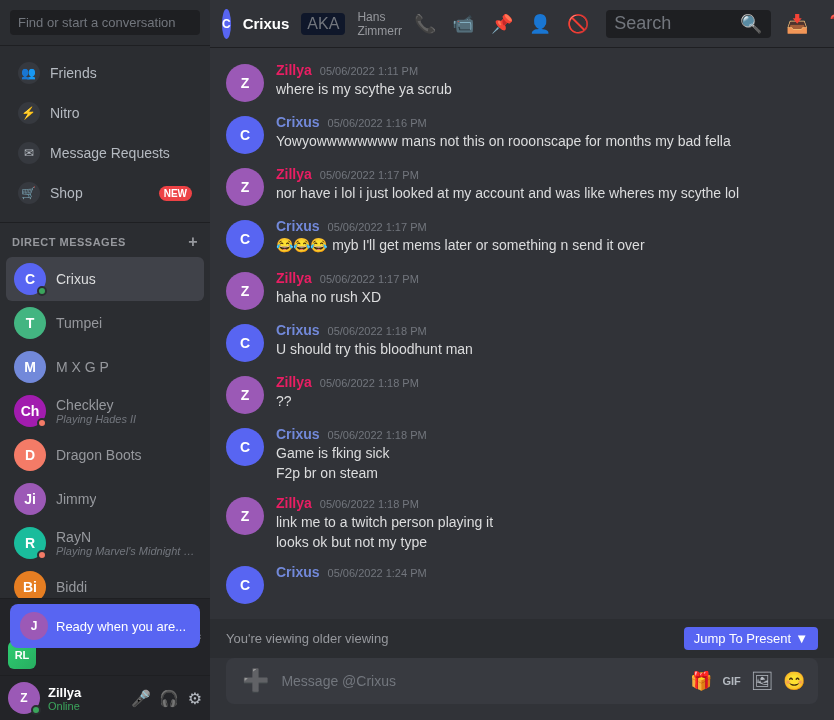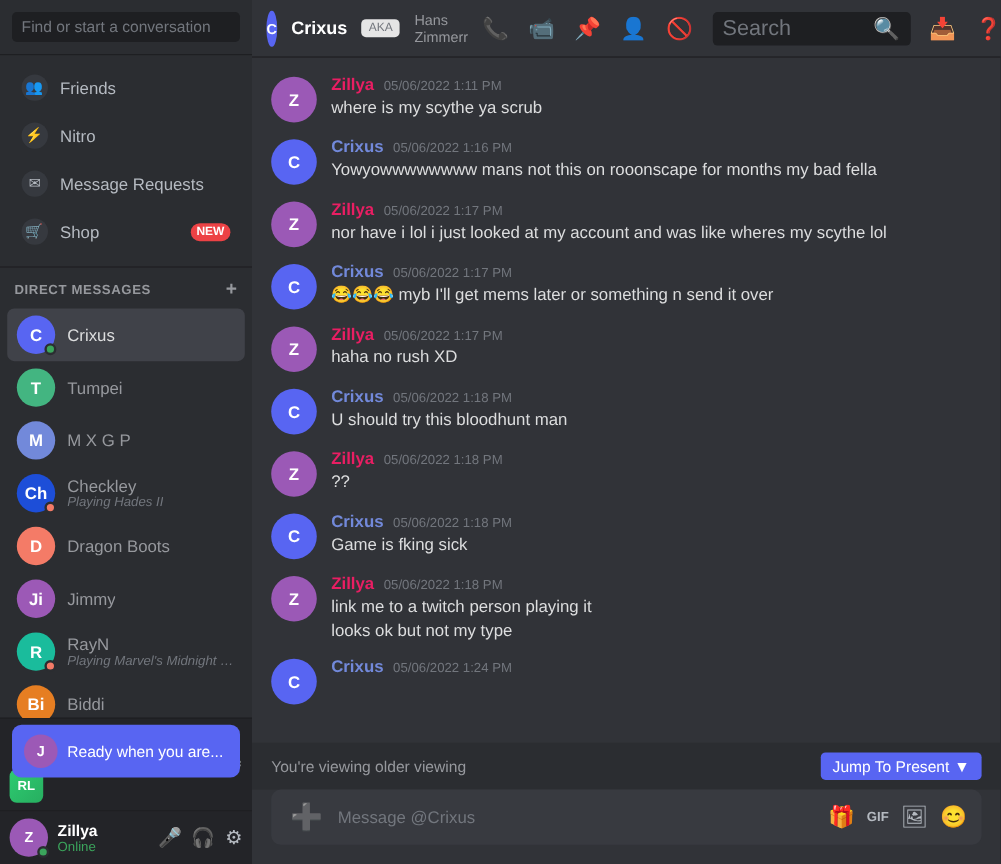--- a/index.html
+++ b/index.html
@@ -116,21 +116,21 @@
       display: flex;
       align-items: center;
       justify-content: center;
       font-size: 14px;
       font-weight: bold;
       color: #fff;
     }
     .avatar.crixus-av { background: #5865f2; }
     .avatar.tumpei-av { background: #43b581; }
     .avatar.mxgp-av { background: #7289da; }
-    .avatar.checkley-av { background: #1d4ed8; }
+    .avatar.checkley-av { background: #a21caf; }
     .avatar.dragon-av { background: #f47b67; }
     .avatar.jimmy-av { background: #9c59b6; }
     .avatar.rayn-av { background: #1abc9c; }
     .avatar.biddi-av { background: #e67e22; }
     .avatar.jake-av { background: #2ecc71; }
     .status-dot {
       width: 10px;
       height: 10px;
       border-radius: 50%;
       position: absolute;
@@ -211,23 +211,23 @@
       font-size: 12px;
       color: #fff;
       font-weight: bold;
     }
     .topbar-name {
       font-size: 15px;
       font-weight: 600;
       color: #fff;
     }
     .topbar-aka {
-      font-size: 10px;
+      font-size: 16px;
       color: #72767d;
-      background: #e5e5e5;
+      background: #0f172a;
       padding: 2px 6px;
       border-radius: 4px;
     }
     .topbar-aka-name {
       font-size: 12px;
       color: #96989d;
     }
     .topbar-icons {
       margin-left: auto;
       display: flex;
@@ -609,20 +609,21 @@
       </div>
 
       <div class="message-group">
         <div class="msg-avatar msg-av-crixus">C</div>
         <div class="msg-content">
           <div class="msg-header">
             <span class="msg-username crixus">Crixus</span>
             <span class="msg-timestamp">05/06/2022 1:18 PM</span>
           </div>
           <div class="msg-text">Game is fking sick</div>
+          <div class="msg-text">F2p br on steam</div>
         </div>
       </div>
 
       <div class="message-group">
         <div class="msg-avatar msg-av-zillya">Z</div>
         <div class="msg-content">
           <div class="msg-header">
             <span class="msg-username zillya">Zillya</span>
             <span class="msg-timestamp">05/06/2022 1:18 PM</span>
           </div>

